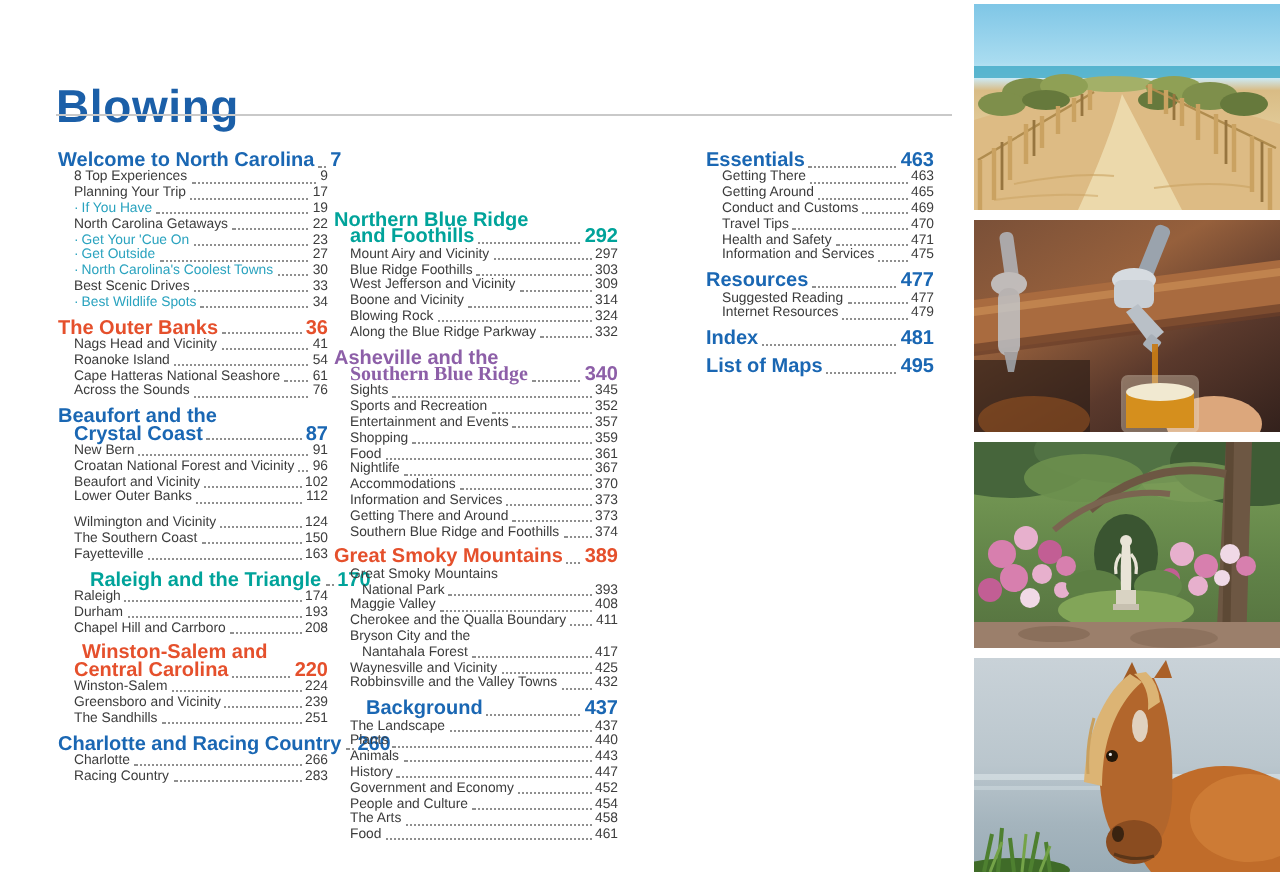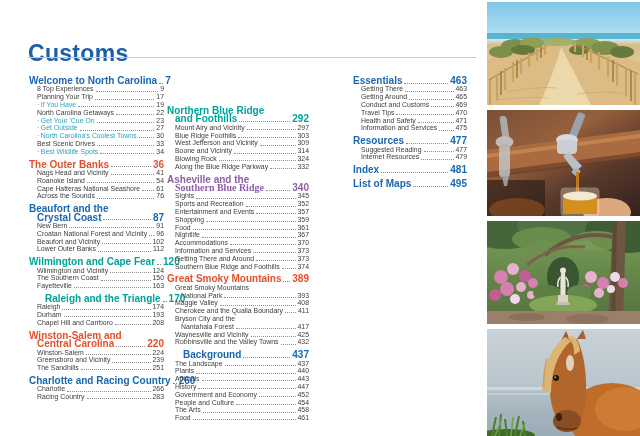--- a/index.html
+++ b/index.html
@@ -32,21 +32,21 @@
   #photo-beach{height:103px;background:linear-gradient(#7fc6e6 0%,#a9dcf0 28%,#cdeaf5 36%,#d9bc85 42%,#e6d2a2 70%,#d9b87f 100%);}
   #photo-beer{height:106px;background:linear-gradient(150deg,#7a5038 0%,#96603c 35%,#5a392c 65%,#33211c 100%);}
   #photo-garden{height:103px;background:linear-gradient(#7da159 0%,#618348 60%,#55713f 100%);}
   #photo-horse{height:107px;background:linear-gradient(#c9d2d8 0%,#bac6cd 50%,#a4b4bd 78%,#9aacb6 100%);}
 </style>
 </head>
 <body>
 
 <div class="page">
 
-  <h1 class="title">Customs</h1>
+  <h1 class="title">Blowing</h1>
   <div class="rule"></div>
 
   <div class="toc-col" id="col0">
       <div class="section">
         <div class="row h">
           <span class="lbl" style="color: rgb(26, 103, 179);">Welcome to North Carolina</span>
           <span class="dots"></span>
           <span class="pg" style="color: rgb(26, 103, 179);">7</span>
         </div>
         <div class="row it">
@@ -149,25 +149,20 @@
           <span class="dots"></span>
           <span class="pg">102</span>
         </div>
         <div class="row it">
           <span class="lbl">Lower Outer Banks</span>
           <span class="dots"></span>
           <span class="pg">112</span>
         </div>
       </div>
       <div class="section">
-        <div class="row h">
-          <span class="lbl" style="color: rgb(0, 163, 154);">Wilmington and Cape Fear</span>
-          <span class="dots"></span>
-          <span class="pg" style="color: rgb(0, 163, 154);">120</span>
-        </div>
         <div class="row it">
           <span class="lbl">Wilmington and Vicinity</span>
           <span class="dots"></span>
           <span class="pg">124</span>
         </div>
         <div class="row it">
           <span class="lbl">The Southern Coast</span>
           <span class="dots"></span>
           <span class="pg">150</span>
         </div>
@@ -193,21 +188,21 @@
           <span class="dots"></span>
           <span class="pg">193</span>
         </div>
         <div class="row it">
           <span class="lbl">Chapel Hill and Carrboro</span>
           <span class="dots"></span>
           <span class="pg">208</span>
         </div>
       </div>
       <div class="section">
-        <div class="h" style="color: rgb(229, 80, 44);">Winston-Salem and</div>
+        <div class="h" style="color: rgb(229, 80, 44); margin-left: 12px;">Winston-Salem and</div>
         <div class="row h h-cont">
           <span class="lbl" style="color: rgb(229, 80, 44);">Central Carolina</span>
           <span class="dots"></span>
           <span class="pg" style="color: rgb(229, 80, 44);">220</span>
         </div>
         <div class="row it">
           <span class="lbl">Winston-Salem</span>
           <span class="dots"></span>
           <span class="pg">224</span>
         </div>

